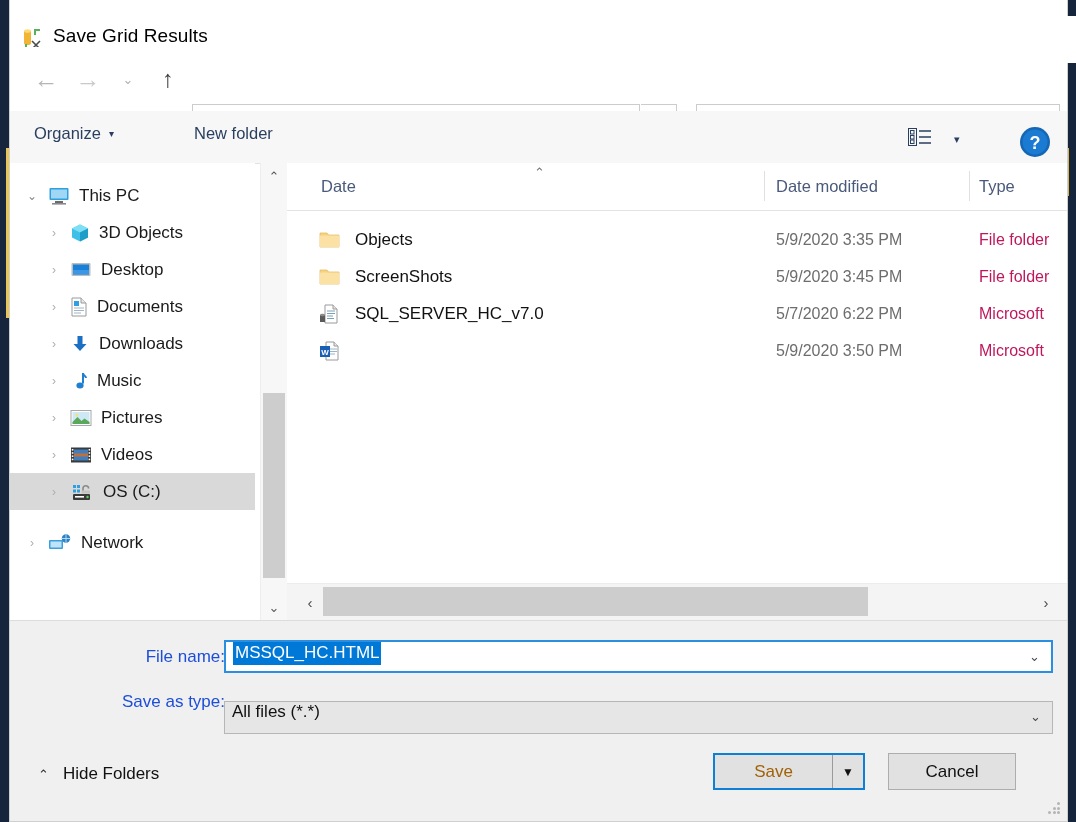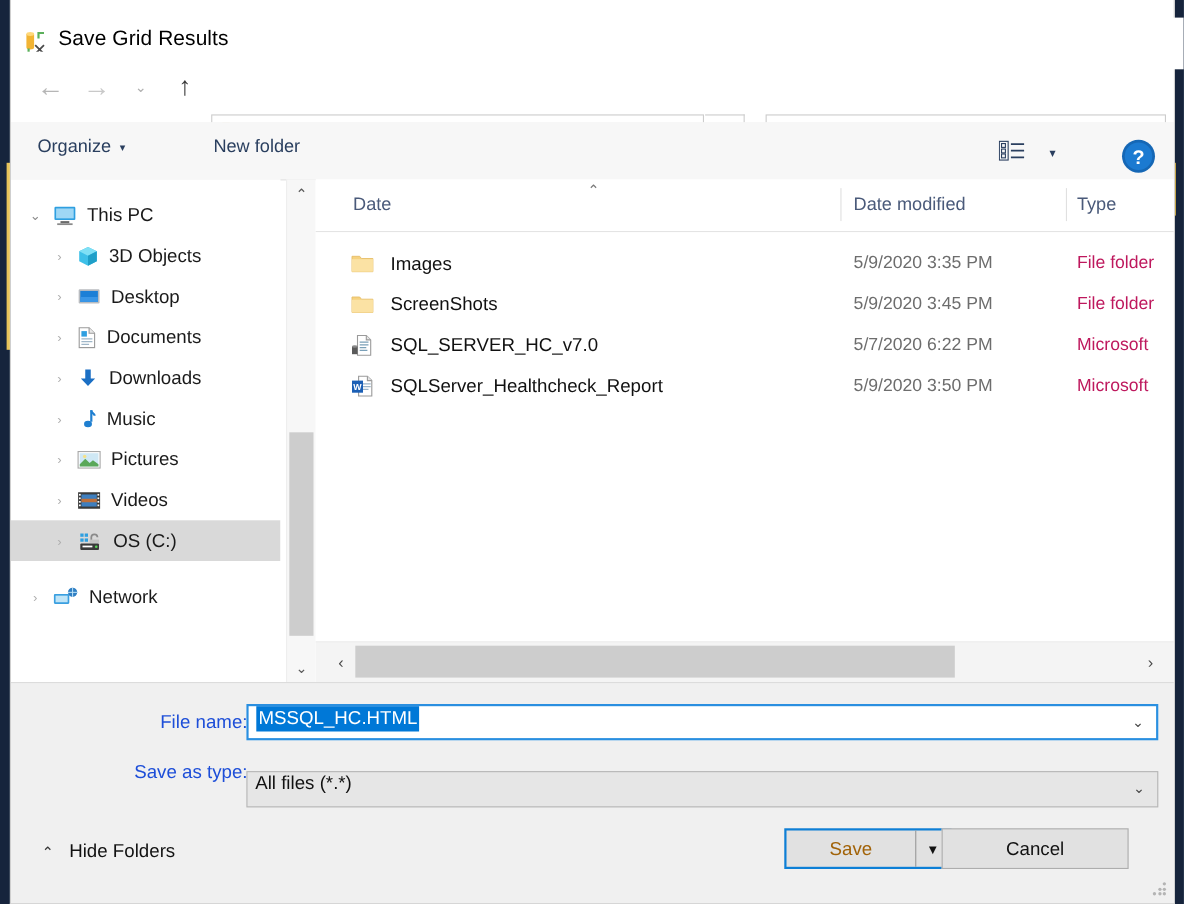--- a/index.html
+++ b/index.html
@@ -239,21 +239,21 @@
     display:flex; align-items:center;
   }
   .save-main {
     flex:1; height:100%; display:flex; align-items:center; justify-content:center;
     font-size:17px; color:#a16207;
   }
   .save-split {
     width:30px; height:100%; display:flex; align-items:center; justify-content:center;
     border-left:1px solid #9a9a9a; font-size:12px; color:#111;
   }
-  .cancel-btn { left:846px; top:132px; width:170px; height:37px; }
+  .cancel-btn { left:878px; top:132px; width:128px; height:37px; }
 
   .grip { position:absolute; right:5px; bottom:5px; width:14px; height:14px; }
   .grip i {
     position:absolute; width:3px; height:3px; background:#b4b4b4; border-radius:50%;
   }
 </style>
 </head>
 <body>
 
 <div id="root">
@@ -515,21 +515,21 @@
         <span class="colhead colhead-type">Type</span>
       </div>
 
       <div class="filerow" style="top:58px">
         <span class="file-ico">
           <svg width="22" height="18" viewBox="0 0 22 18">
             <path d="M1 2h7l1.6 2H20v12H1z" fill="#f6d27f" stroke="#e6bd66" stroke-width="0.8"></path>
             <path d="M1 4.6h19V16H1z" fill="#fbe2a4"></path>
           </svg>
         </span>
-        <span class="file-name">Images</span>
+        <span class="file-name">Objects</span>
         <span class="file-date">5/9/2020 3:35 PM</span>
         <span class="file-type">File folder</span>
       </div>
 
       <div class="filerow" style="top:95px">
         <span class="file-ico">
           <svg width="22" height="18" viewBox="0 0 22 18">
             <path d="M1 2h7l1.6 2H20v12H1z" fill="#f6d27f" stroke="#e6bd66" stroke-width="0.8"></path>
             <path d="M1 4.6h19V16H1z" fill="#fbe2a4"></path>
           </svg>
@@ -557,21 +557,20 @@
       <div class="filerow" style="top:169px">
         <span class="file-ico">
           <svg width="22" height="20" viewBox="0 0 22 20">
             <path d="M7 1h8l4 4v14H7z" fill="#ffffff" stroke="#9a9a9a" stroke-width="1"></path>
             <path d="M15 1v4h4" fill="#e6e6e6" stroke="#9a9a9a" stroke-width="1"></path>
             <path d="M10 8h8M10 10.5h8M10 13h6" stroke="#9ab4c8" stroke-width="1.1"></path>
             <rect x="1" y="5" width="10" height="11" fill="#1b5fb5"></rect>
             <text x="6" y="13.5" font-family="Liberation Sans, sans-serif" font-size="8" font-weight="bold" fill="#ffffff" text-anchor="middle">W</text>
           </svg>
         </span>
-        <span class="file-name">SQLServer_Healthcheck_Report</span>
         <span class="file-date">5/9/2020 3:50 PM</span>
         <span class="file-type">Microsoft</span>
       </div>
     </div>
 
     <div class="hscroll">
       <span class="hs-left">‹</span>
       <div class="hs-thumb"></div>
       <span class="hs-right">›</span>
     </div>

